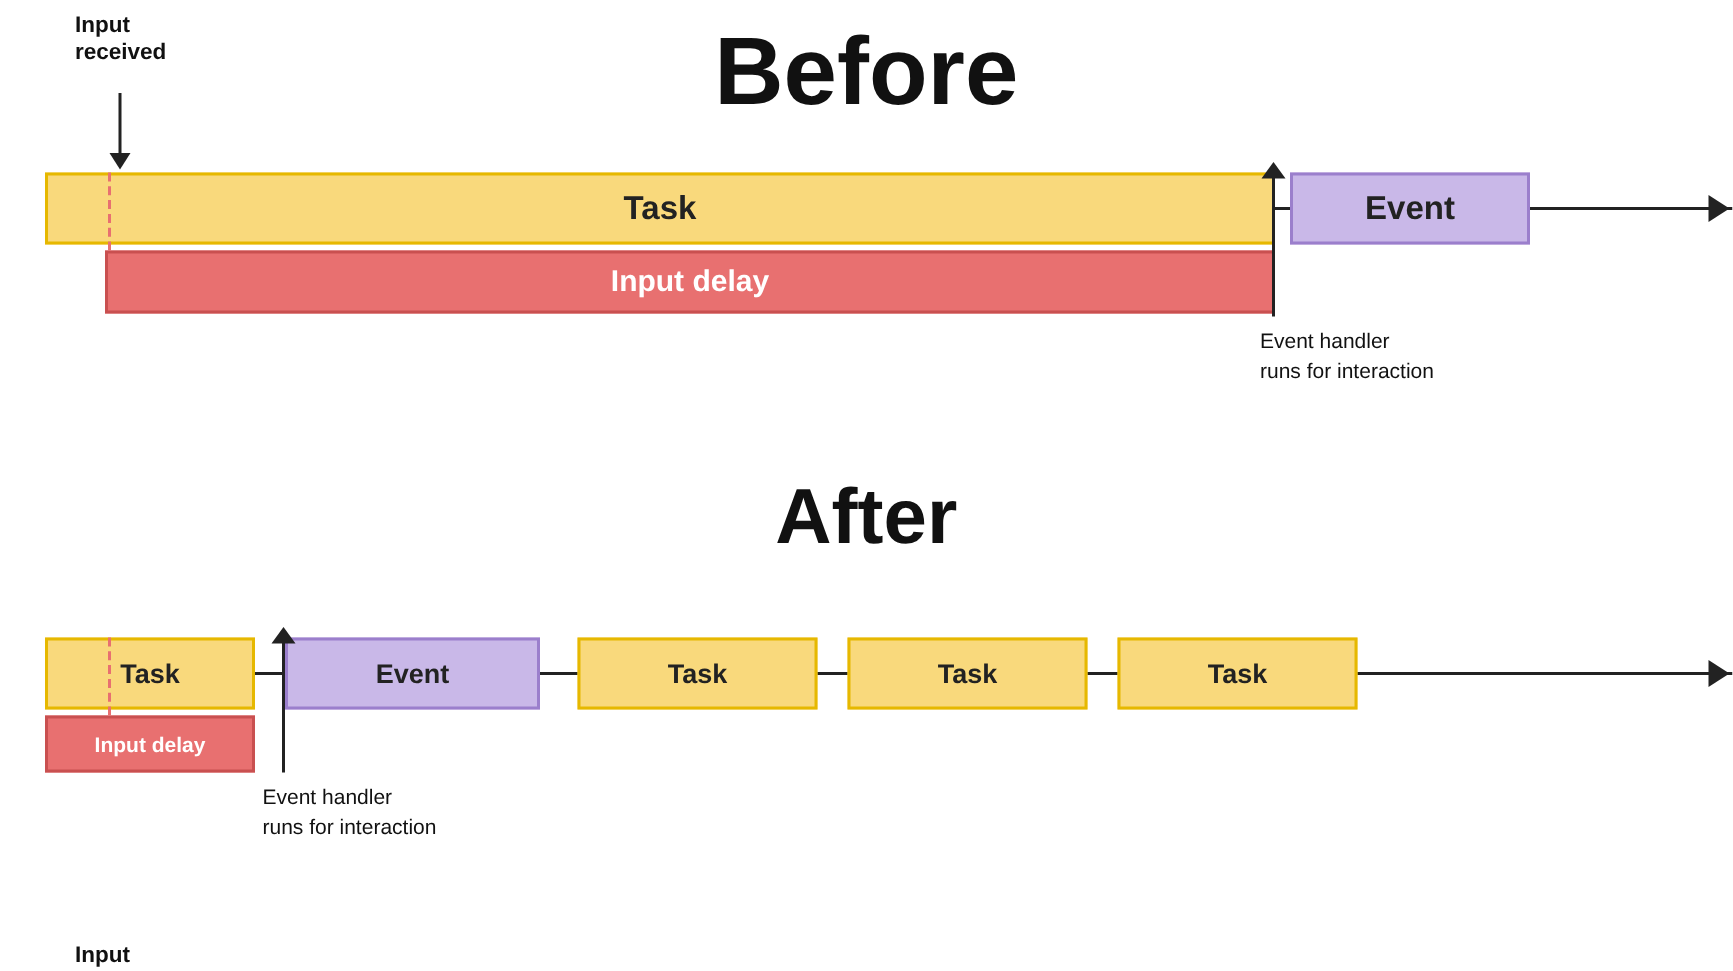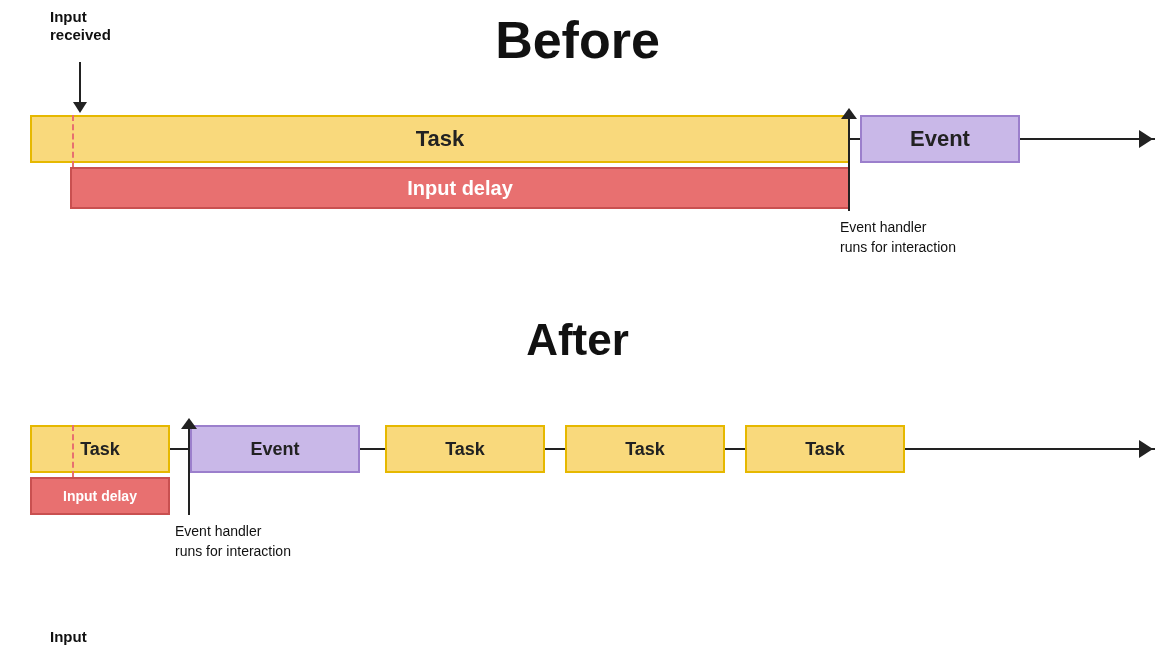--- a/index.html
+++ b/index.html
@@ -22,21 +22,21 @@
 
     
     .before-section {
       position: relative;
       height: 310px;
       width: 100%;
     }
 
     .before-title {
       text-align: center;
-      font-size: 52px;
+      font-size: 64px;
       font-weight: 900;
       color: #111;
       position: absolute;
       top: 10px;
       left: 50%;
       transform: translateX(-50%);
     }
 
     
     .before-timeline-line {
@@ -198,21 +198,21 @@
     
     .after-section {
       position: relative;
       height: 337px;
       width: 100%;
       border-top: none;
     }
 
     .after-title {
       text-align: center;
-      font-size: 44px;
+      font-size: 52px;
       font-weight: 900;
       color: #111;
       position: absolute;
       top: 5px;
       left: 50%;
       transform: translateX(-50%);
     }
 
     
     .after-timeline-line {

